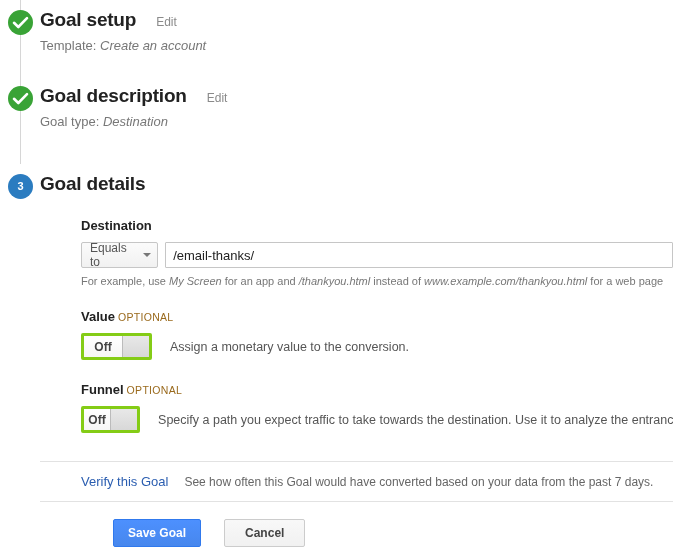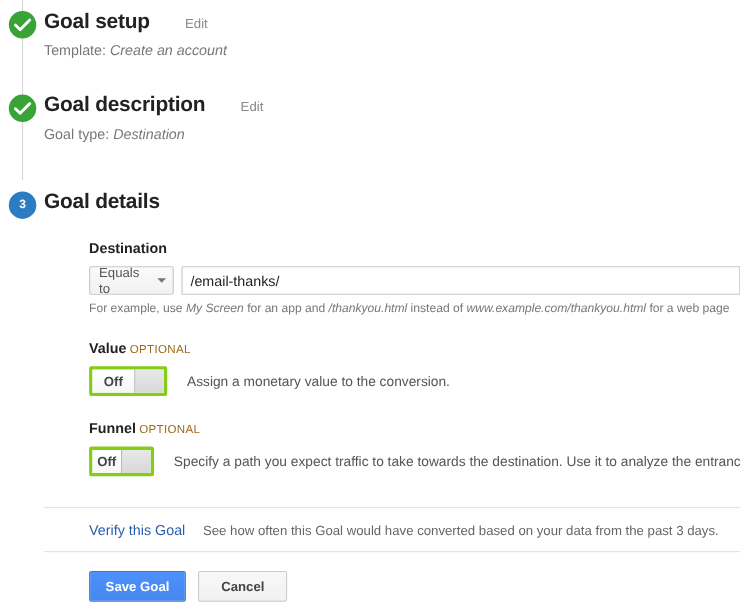--- a/index.html
+++ b/index.html
@@ -54,21 +54,21 @@
     text-align: center;
     color: #ffffff;
     font-size: 11px;
     font-weight: bold;
     font-family: "Liberation Sans", sans-serif;
   }
 
   .step-head {
     display: flex;
     align-items: baseline;
-    gap: 32px;
+    gap: 20px;
     padding-top: 9px;
   }
   .step-title {
     font-size: 19px;
     font-weight: bold;
     color: #222222;
     letter-spacing: -0.2px;
   }
   .step-edit {
     font-size: 12px;
@@ -215,21 +215,22 @@
     margin-left: 16px;
     font-size: 12px;
     color: #666666;
   }
 
   
   .actions {
     margin-top: 17px;
     display: flex;
     align-items: center;
-    gap: 11px;
+    gap: 23px;
+    margin-left: 32px;
   }
   .btn {
     height: 28px;
     padding: 0 14px;
     border-radius: 2px;
     font-size: 12px;
     font-weight: bold;
     font-family: "Liberation Sans", sans-serif;
     cursor: pointer;
     border: 1px solid transparent;
@@ -333,21 +334,21 @@
           <div class="toggle">
             <span class="tgl-label">Off</span>
             <span class="tgl-knob"></span>
           </div>
           <div class="toggle-desc">Specify a path you expect traffic to take towards the destination. Use it to analyze the entrance and exit points that</div>
         </div>
       </div>
 
       <div class="verify-band">
         <span class="verify-link">Verify this Goal</span>
-        <span class="verify-text">See how often this Goal would have converted based on your data from the past 3 days.</span>
+        <span class="verify-text">See how often this Goal would have converted based on your data from the past 7 days.</span>
       </div>
 
       <div class="actions">
         <button class="btn btn-primary">Save Goal</button>
         <button class="btn btn-secondary">Cancel</button>
       </div>
 
     </div>
   </div>
 

